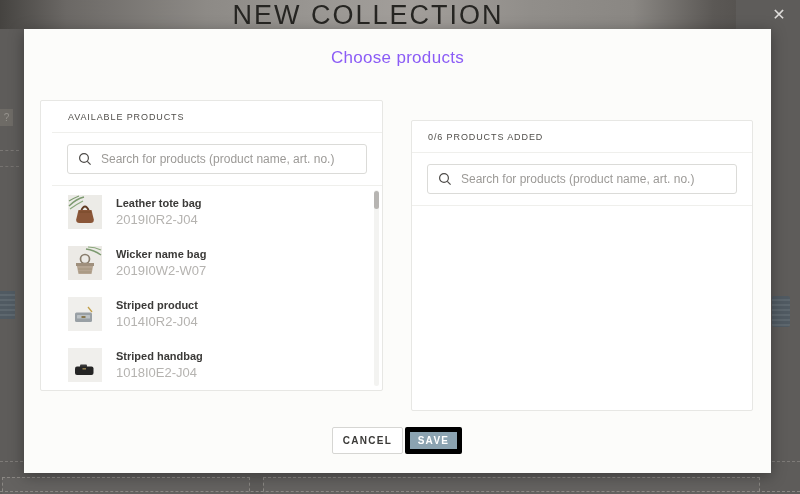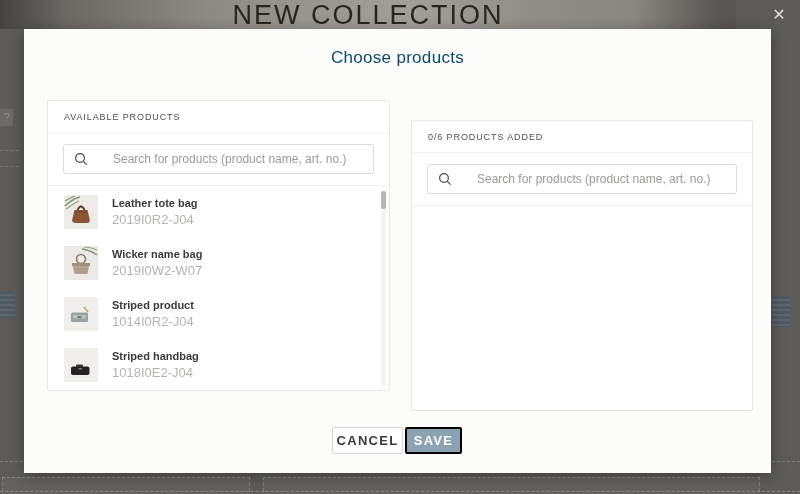--- a/index.html
+++ b/index.html
@@ -49,38 +49,38 @@
     width:22px; text-align:center; cursor:pointer;
   }
 
   
   .modal {
     position:absolute; left:24px; top:29px; width:747px; height:444px; z-index:5;
     background:#fcfcfa; box-shadow:0 3px 14px rgba(0,0,0,.35);
   }
   .modal-title {
     margin-top:19px; text-align:center;
-    font-size:17px; letter-spacing:.3px; color:#0c4a6e;
+    font-size:17px; letter-spacing:.3px; color:#8b5cf6;
   }
 
   .panel {
     position:absolute; top:71px; height:291px;
     background:#ffffff; border:1px solid #e7e7e4; border-radius:2px;
   }
-  .panel-left  { left:23px;  width:343px; }
+  .panel-left  { left:16px;  width:343px;padding-left:11px; }
   .panel-right { left:387px; width:342px;margin-top:20px; }
 
   .panel-header {
     height:32px; line-height:32px; padding-left:16px;
     font-size:9px; letter-spacing:.9px; color:#504e4a;
     border-bottom:1px solid #efefec;
   }
   .search-row { padding:11px 15px; border-bottom:1px solid #efefec; }
   .search-box {
-    display:flex; align-items:center; gap:25px;
+    display:flex; align-items:center; gap:9px;
     height:30px; padding:0 10px;
     border:1px solid #dbdbd8; border-radius:3px; background:#fff;
   }
   .search-box svg { flex:0 0 auto; }
   .search-box input {
     border:none; outline:none; width:100%;
     font-family:"Liberation Sans", sans-serif;
     font-size:12px; color:#3a3a38; background:transparent;
   }
   .search-box input::placeholder { color:#9c9a97; }
@@ -99,25 +99,25 @@
     background:#f3f3f1; border-radius:3px;
   }
   .scrollbar-thumb {
     position:absolute; top:1px; left:0; width:5px; height:18px;
     background:#b7b5b2; border-radius:3px; cursor:grab;
   }
 
   .footer-btn {
     position:absolute; top:398px; height:27px; border-radius:2px;
     font-family:"Liberation Sans", sans-serif;
-    font-size:13px; font-weight:bold; letter-spacing:1.3px;
+    font-size:10px; font-weight:bold; letter-spacing:1.3px;
     display:flex; align-items:center; justify-content:center; cursor:pointer;
   }
   .cancel-btn { left:308px; width:71px; background:#fff; border:1px solid #d6d6d3; color:#3b3a38; }
-  .save-btn   { left:381px; width:57px; background:#8ba3b1; border:2px solid #000000; color:#fff; }
+  .save-btn   { left:381px; width:57px; background:#8ba3b1; border:5px solid #000000; color:#fff; }
 </style>
 </head>
 <body>
 
 <div class="hero-strip">
   <div class="hero-title">NEW COLLECTION</div>
 </div>
 <div class="bg-artifact help-badge">?</div>
 <div class="bg-artifact dash-line-a"></div>
 <div class="bg-artifact dash-line-b"></div>

